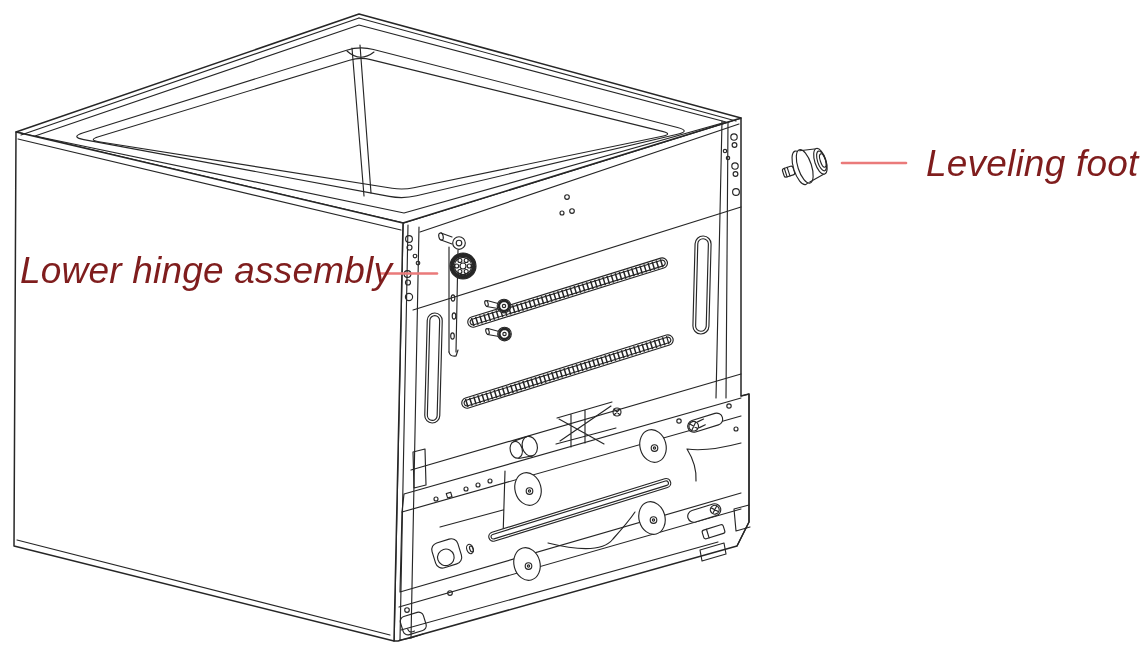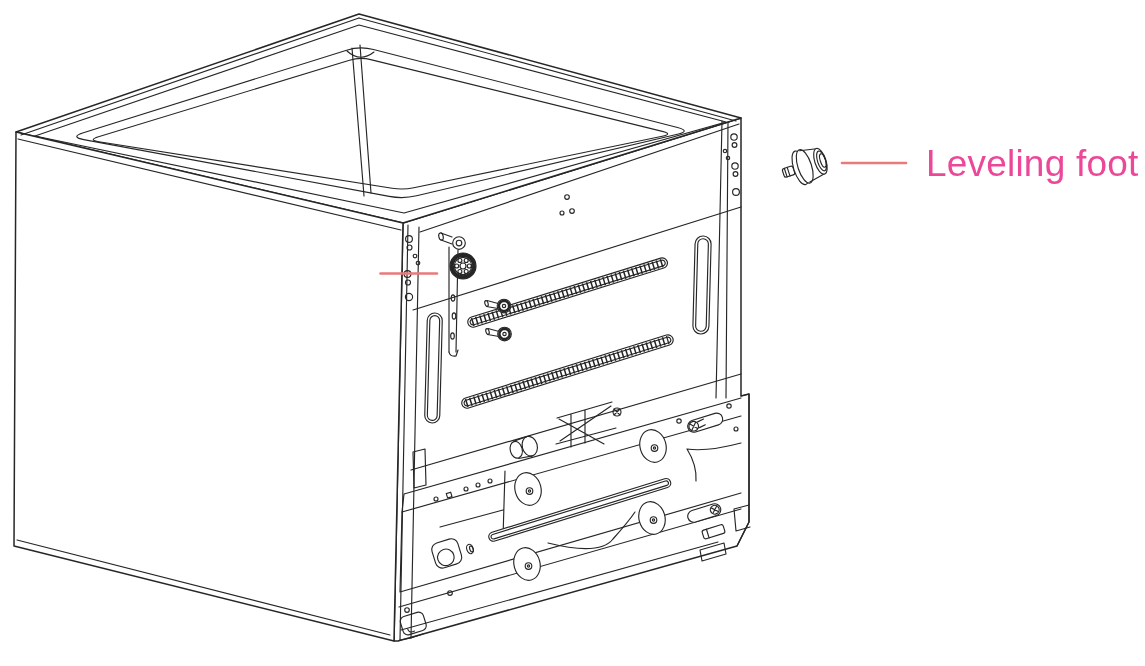--- a/index.html
+++ b/index.html
@@ -9,22 +9,23 @@
     background:#ffffff;
     overflow:hidden;
     font-family:"Liberation Sans", sans-serif;
   }
   .stage svg{position:absolute;left:0;top:0;}
   .callout-label{
     position:absolute;
     font-size:37px;
     line-height:37px;
     letter-spacing:0.2px;
-    color:#ec4899;
+    color:#7f1d1d;
     white-space:nowrap;
+    font-style:italic;
   }
   #label-hinge{left:20px;top:252px;}
   #label-foot{left:926px;top:145px;}
 </style>
 </head>
 <body>
 
 <div class="stage">
 
 <svg width="1145" height="666" viewBox="0 0 1145 666">
@@ -246,16 +247,17 @@
       <ellipse cx="14.6" cy="0" rx="2.6" ry="7"></ellipse>
     </g>
 
     <g stroke-width="2.6">
       <line x1="380.5" y1="273.5" x2="437" y2="273.5" stroke="#ea7a7a"></line>
       <line x1="842" y1="163" x2="906" y2="163" stroke="#ea7a7a"></line>
     </g>
   </g>
 </svg>
 
+<div class="callout-label" id="label-hinge">Lower hinge assembly</div>
 
 <div class="callout-label" id="label-foot">Leveling foot</div>
 
 </div>
 
 </body></html>

